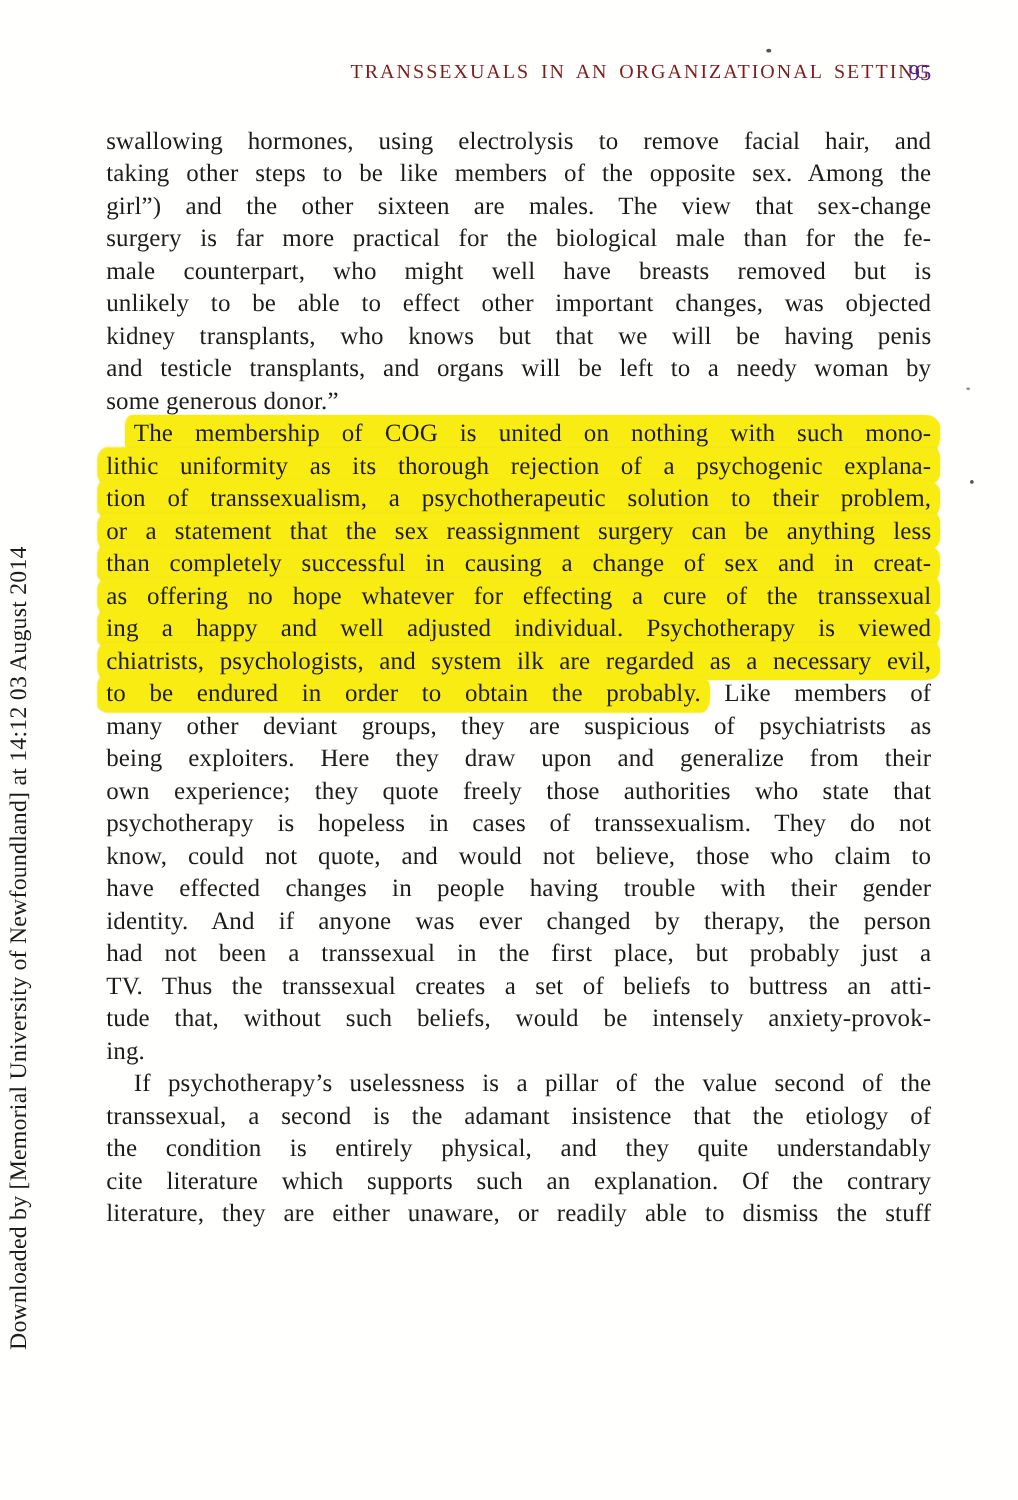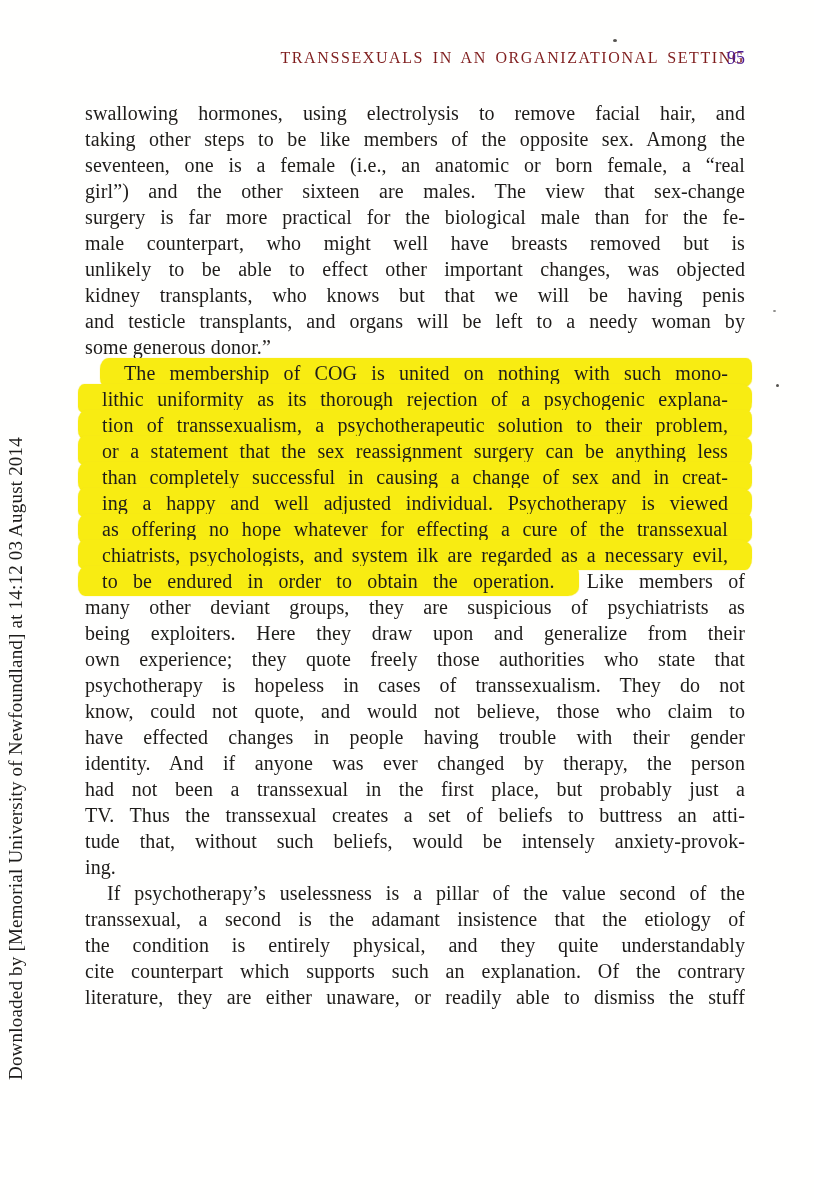--- a/index.html
+++ b/index.html
@@ -60,21 +60,21 @@
   .line.no-justify {
     text-align: right;
     text-align-last: left;
   }
   .indent {
     display: inline-block;
     width: 22px;
   }
   .hl {
     background: #f8ec12;
-    padding: 4px 24px;
+    padding: 4px 7px;
     margin: 0 -7px;
     border-radius: 9px 6px 11px 7px / 11px 8px 9px 10px;
     box-shadow: 0 0 1px 0 #eddb2a;
   }
   .line:nth-child(even) .hl {
     border-radius: 6px 12px 7px 10px / 9px 10px 12px 7px;
   }
   
   .watermark {
     position: absolute;
@@ -107,52 +107,51 @@
   <div class="watermark">Downloaded by [Memorial University of Newfoundland] at 14:12 03 August 2014</div>
 
   <div class="header">
     <span class="running-head">TRANSSEXUALS IN AN ORGANIZATIONAL SETTING</span>
     <span class="page-num">95</span>
   </div>
 
   <div class="body" id="body-lines">
       <div class="line"><span class="plain">swallowing hormones, using electrolysis to remove facial hair, and</span></div>
       <div class="line"><span class="plain">taking other steps to be like members of the opposite sex. Among the</span></div>
-      <div class="line"><span class="plain">seventeen, one is a female (i.e., an anatomic or born female, a “real</span></div>
       <div class="line"><span class="plain">girl”) and the other sixteen are males. The view that sex-change</span></div>
       <div class="line"><span class="plain">surgery is far more practical for the biological male than for the fe-</span></div>
       <div class="line"><span class="plain">male counterpart, who might well have breasts removed but is</span></div>
       <div class="line"><span class="plain">unlikely to be able to effect other important changes, was objected</span></div>
       <div class="line"><span class="plain">kidney transplants, who knows but that we will be having penis</span></div>
       <div class="line"><span class="plain">and testicle transplants, and organs will be left to a needy woman by</span></div>
       <div class="line no-justify"><span class="plain">some generous donor.”</span></div>
       <div class="line"><span class="indent"></span><span class="hl">The membership of COG is united on nothing with such mono-</span></div>
       <div class="line"><span class="hl">lithic uniformity as its thorough rejection of a psychogenic explana-</span></div>
       <div class="line"><span class="hl">tion of transsexualism, a psychotherapeutic solution to their problem,</span></div>
       <div class="line"><span class="hl">or a statement that the sex reassignment surgery can be anything less</span></div>
       <div class="line"><span class="hl">than completely successful in causing a change of sex and in creat-</span></div>
+      <div class="line"><span class="hl">as offering no hope whatever for effecting a cure of the transsexual</span></div>
       <div class="line"><span class="hl">ing a happy and well adjusted individual. Psychotherapy is viewed</span></div>
-      <div class="line"><span class="hl">as offering no hope whatever for effecting a cure of the transsexual</span></div>
       <div class="line"><span class="hl">chiatrists, psychologists, and system ilk are regarded as a necessary evil,</span></div>
-      <div class="line"><span class="hl">to be endured in order to obtain the operation.</span><span class="plain"> Like members of</span></div>
+      <div class="line"><span class="hl">to be endured in order to obtain the probably.</span><span class="plain"> Like members of</span></div>
       <div class="line"><span class="plain">many other deviant groups, they are suspicious of psychiatrists as</span></div>
       <div class="line"><span class="plain">being exploiters. Here they draw upon and generalize from their</span></div>
       <div class="line"><span class="plain">own experience; they quote freely those authorities who state that</span></div>
       <div class="line"><span class="plain">psychotherapy is hopeless in cases of transsexualism. They do not</span></div>
       <div class="line"><span class="plain">know, could not quote, and would not believe, those who claim to</span></div>
       <div class="line"><span class="plain">have effected changes in people having trouble with their gender</span></div>
       <div class="line"><span class="plain">identity. And if anyone was ever changed by therapy, the person</span></div>
       <div class="line"><span class="plain">had not been a transsexual in the first place, but probably just a</span></div>
       <div class="line"><span class="plain">TV. Thus the transsexual creates a set of beliefs to buttress an atti-</span></div>
       <div class="line"><span class="plain">tude that, without such beliefs, would be intensely anxiety-provok-</span></div>
       <div class="line no-justify"><span class="plain">ing.</span></div>
       <div class="line"><span class="indent"></span><span class="plain">If psychotherapy’s uselessness is a pillar of the value second of the</span></div>
       <div class="line"><span class="plain">transsexual, a second is the adamant insistence that the etiology of</span></div>
       <div class="line"><span class="plain">the condition is entirely physical, and they quite understandably</span></div>
-      <div class="line"><span class="plain">cite counterpart which supports such an explanation. Of the contrary</span></div>
+      <div class="line"><span class="plain">cite literature which supports such an explanation. Of the contrary</span></div>
       <div class="line"><span class="plain">literature, they are either unaware, or readily able to dismiss the stuff</span></div>
     </div>
 
   <div class="speck speck-1"></div>
   <div class="speck speck-2"></div>
   <div class="speck speck-3"></div>
 
 </div>
 
 </body></html>

